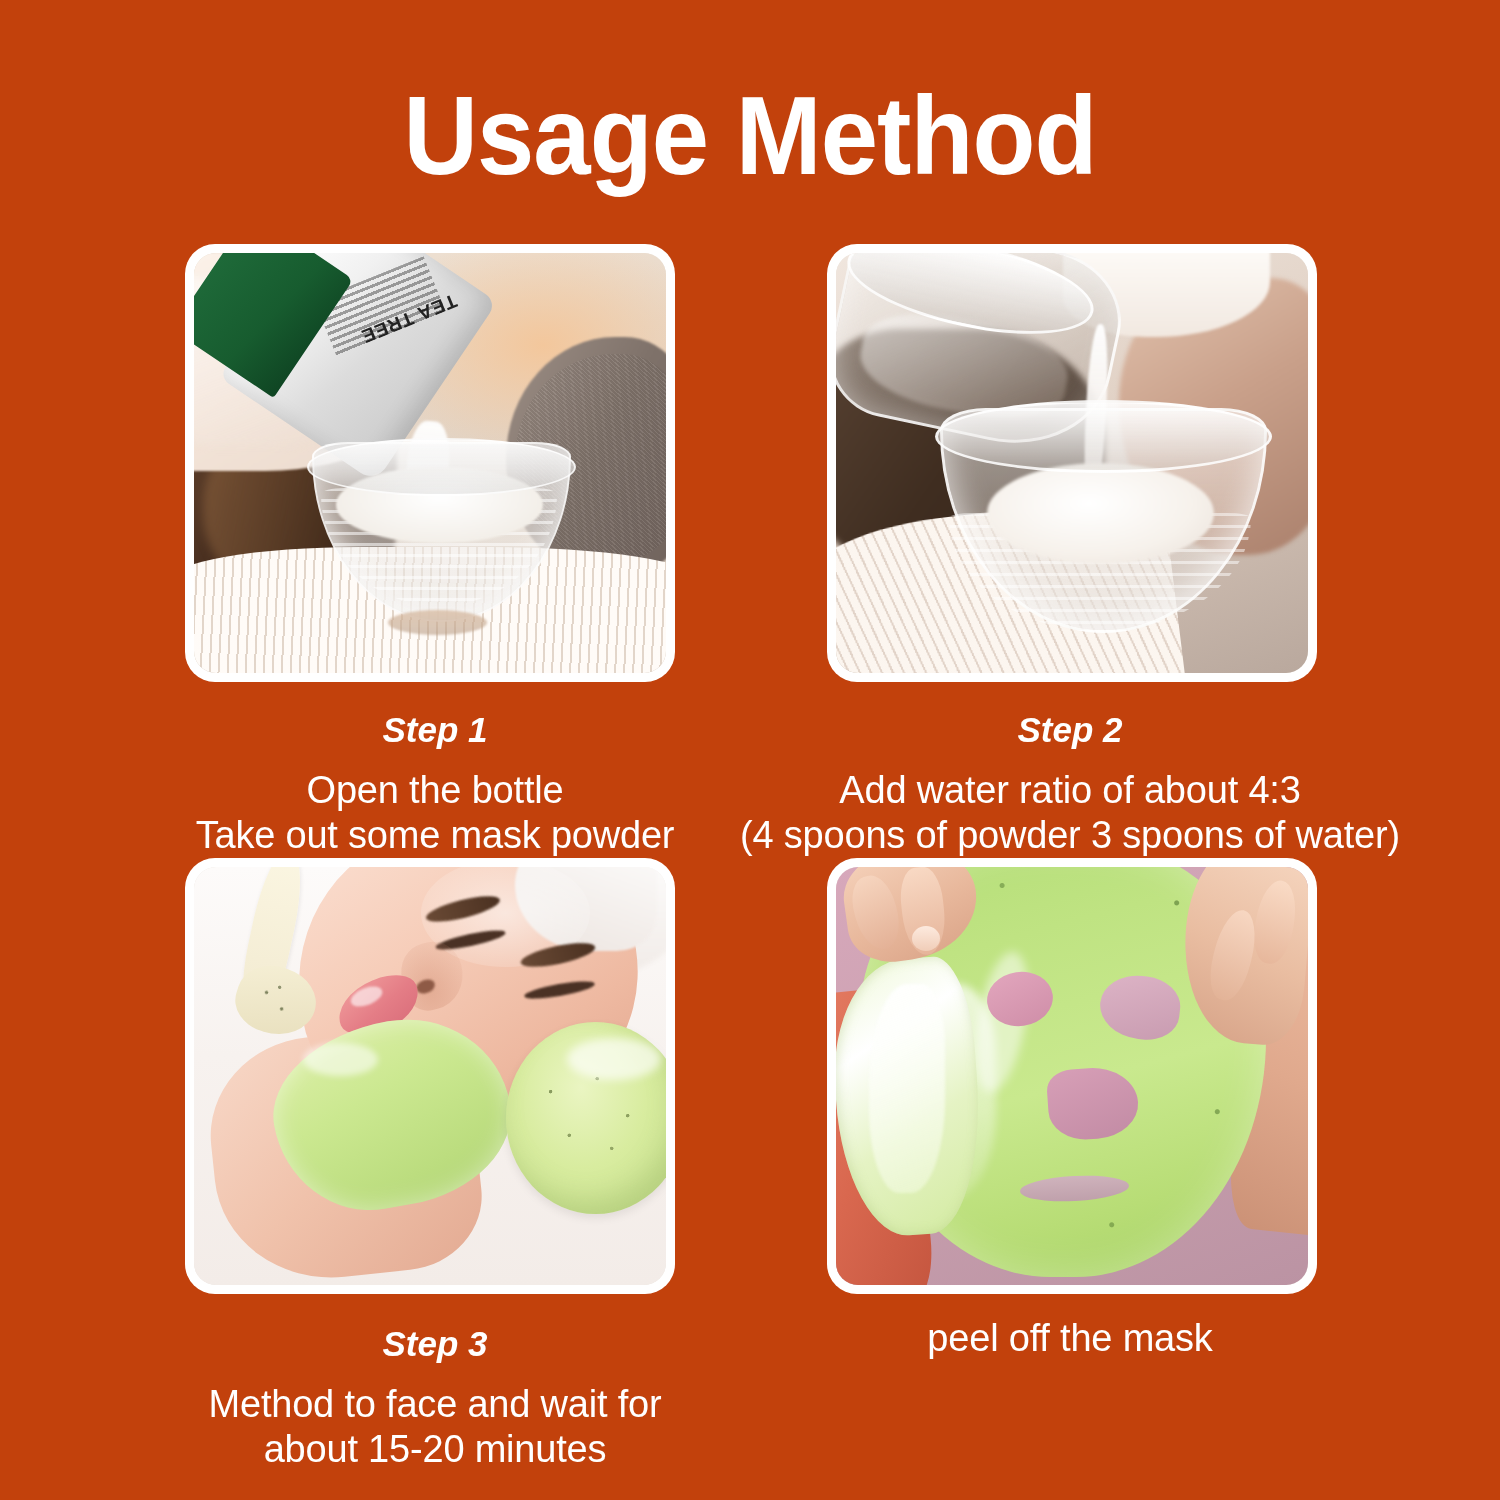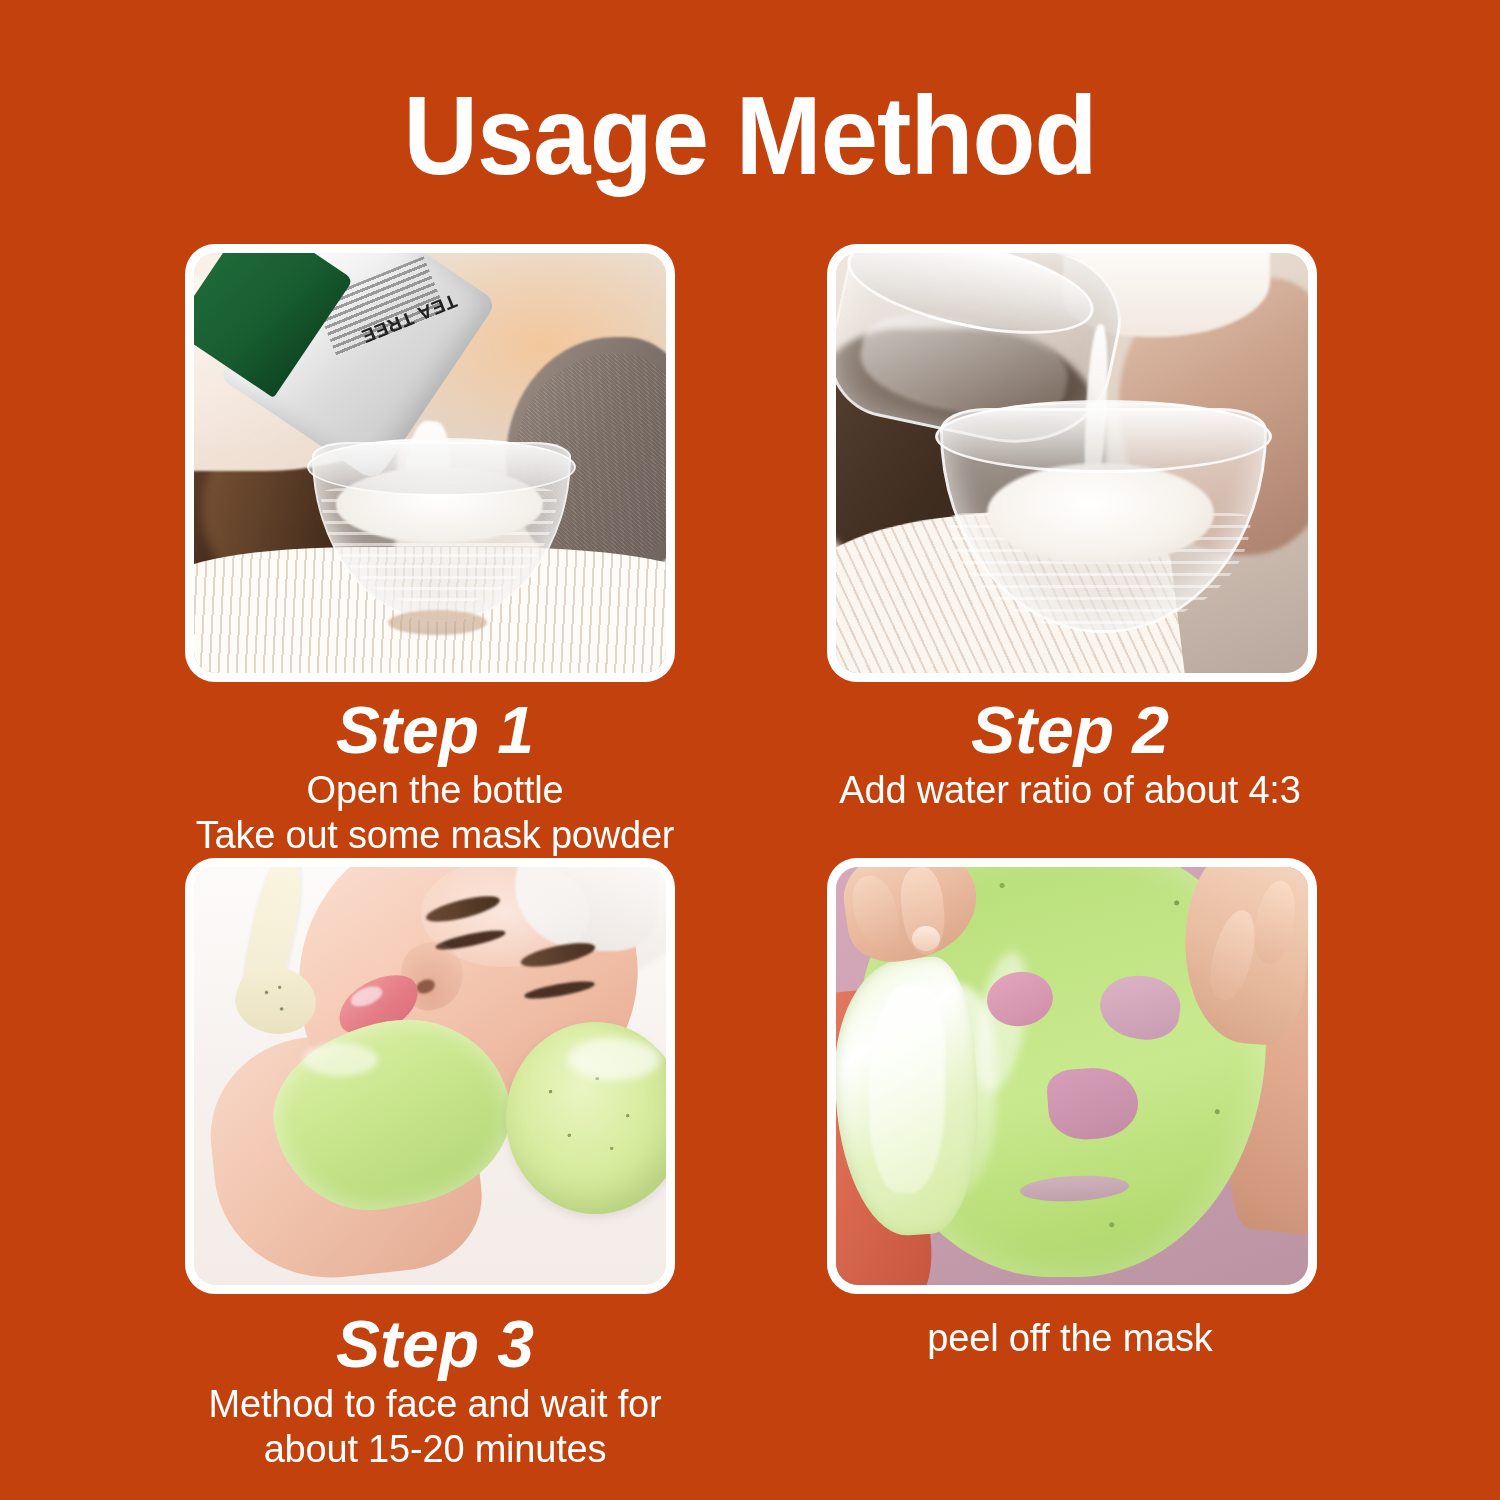--- a/index.html
+++ b/index.html
@@ -74,21 +74,21 @@
   }
   .cap-left  { left: 55px;  }
   .cap-right { left: 690px; }
   .cap-row1  { top: 702px; }
   .cap-row2  { top: 1316px; }
 
   .step-label {
     font-family: "Liberation Sans", sans-serif;
     font-weight: bold;
     font-style: italic;
-    font-size: 66px;
+    font-size: 35px;
     line-height: 56px;
     letter-spacing: 0px;
     margin-bottom: 10px;
   }
   .cap-lines {
     font-family: "Liberation Sans", sans-serif;
     font-weight: normal;
     font-size: 38px;
     line-height: 45px;
     letter-spacing: -0.2px;
@@ -630,20 +630,21 @@
         <div class="p2-powder"></div>
         <div class="p2-bowl-rim"></div>
       </div>
     </div>
   </div>
 
   <div class="caption cap-right cap-row1">
     <div class="step-label">Step 2</div>
     <div class="cap-lines">
       <span class="cl">Add water ratio of about 4:3</span>
+      <span class="cl">(4 spoons of powder 3 spoons of water)</span>
     </div>
   </div>
 
   <div class="step-cell cell-3">
     <div class="photo-frame">
       <div class="photo">
         <div class="p3-bg"></div>
         <div class="p3-pillow"></div>
         <div class="p3-neck"></div>
         <div class="p3-face"></div>

